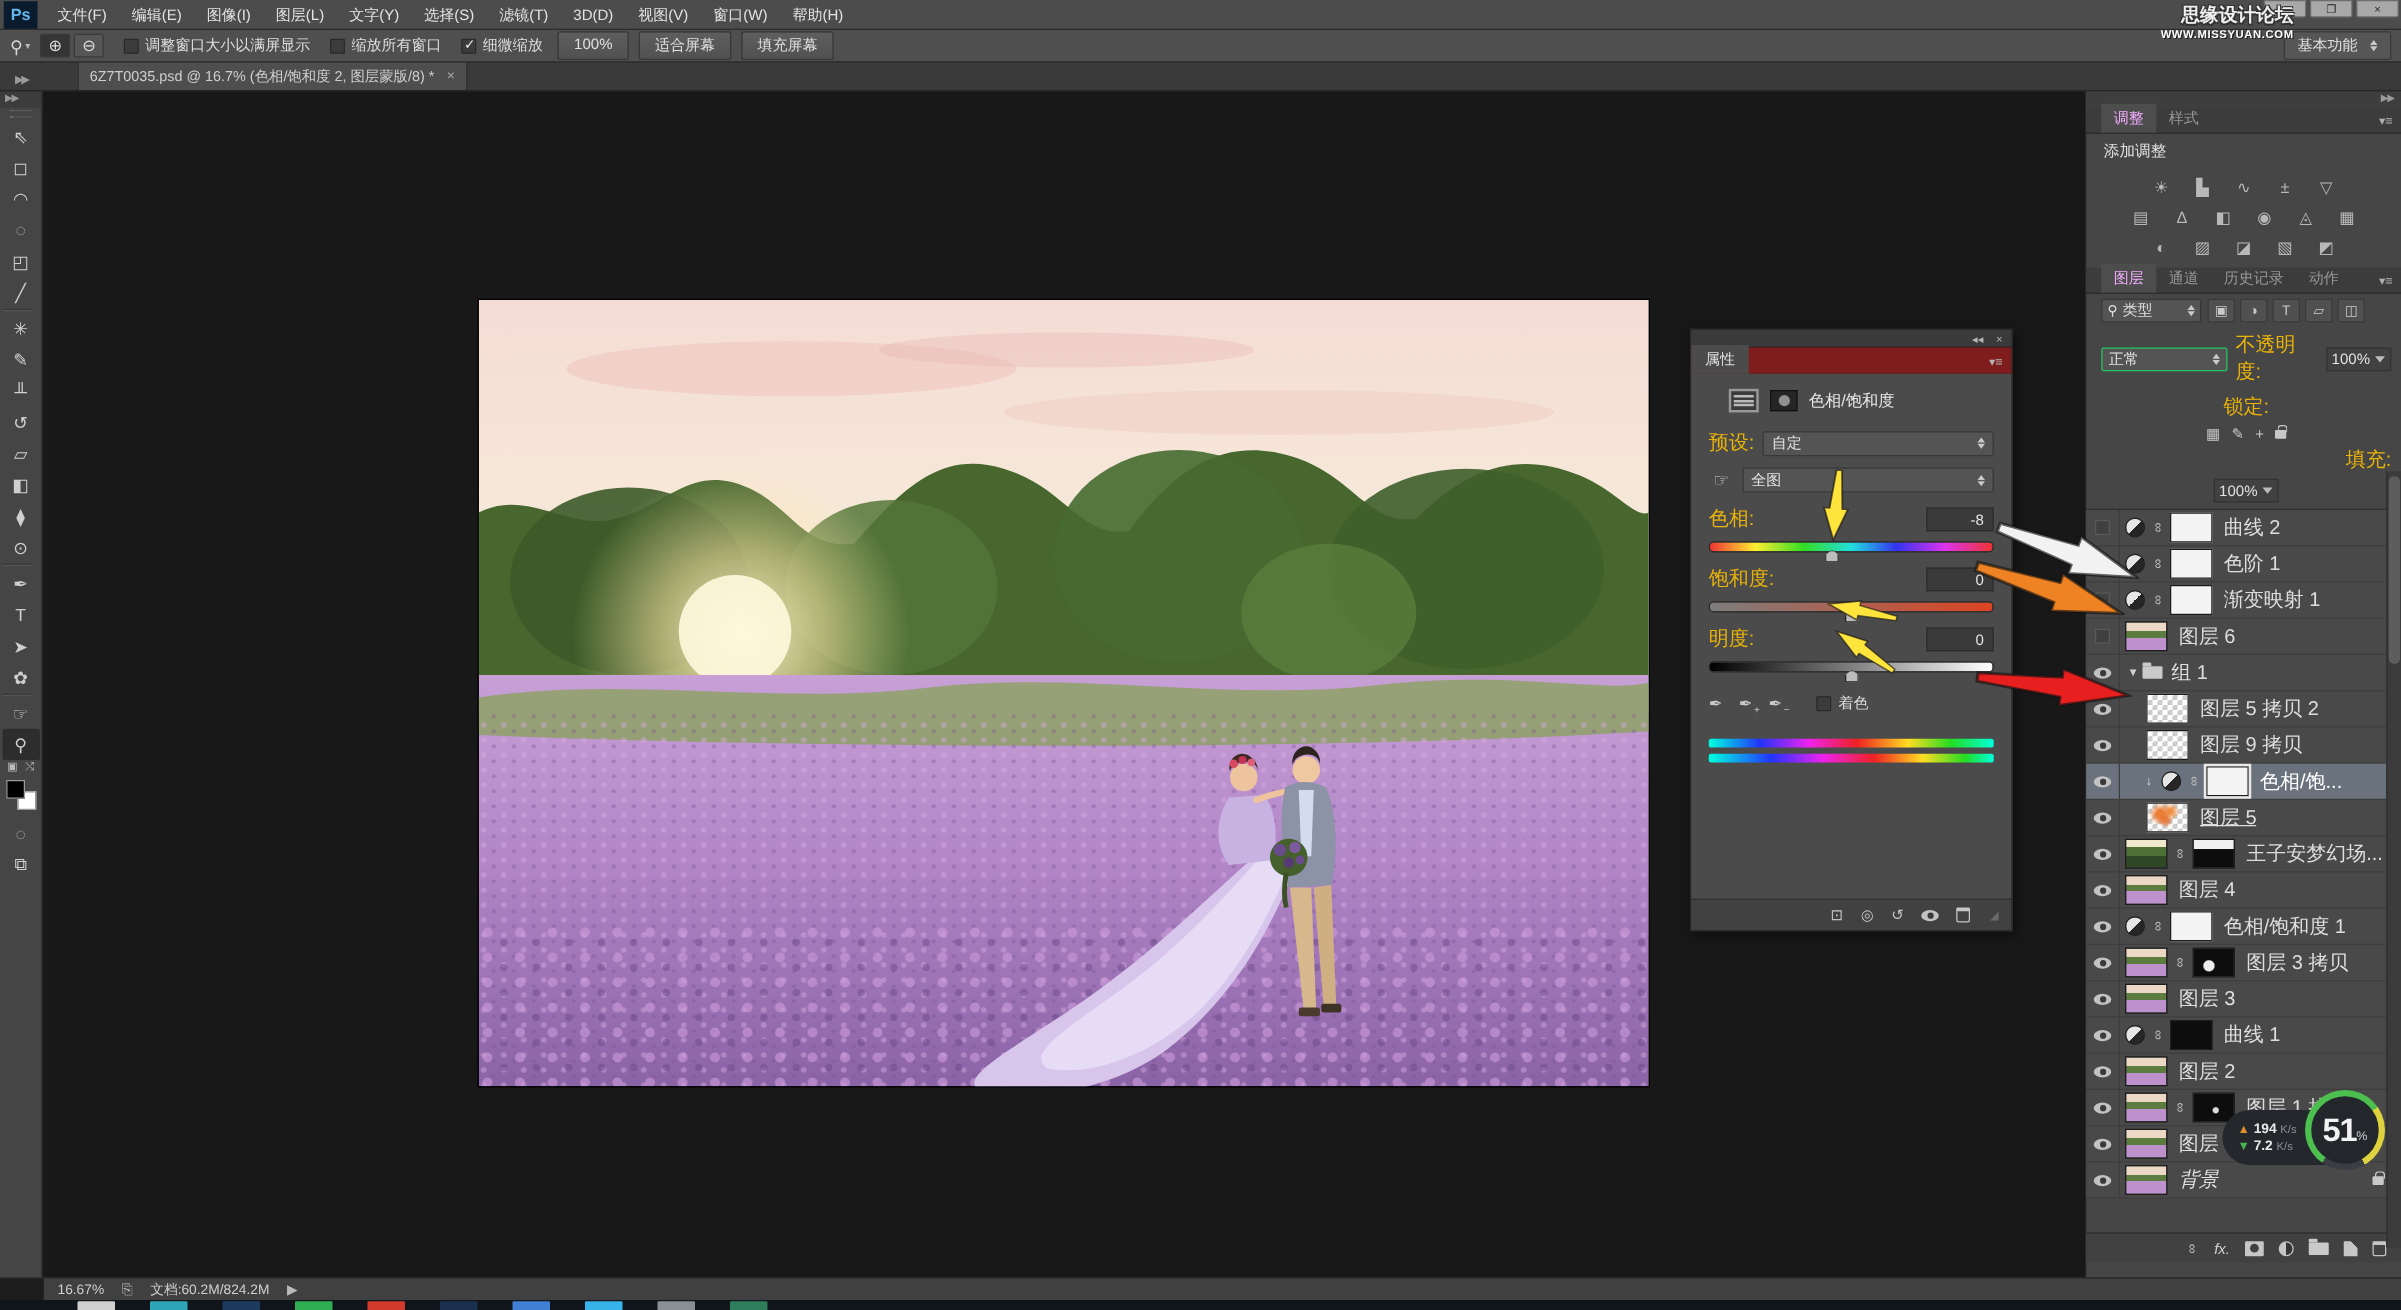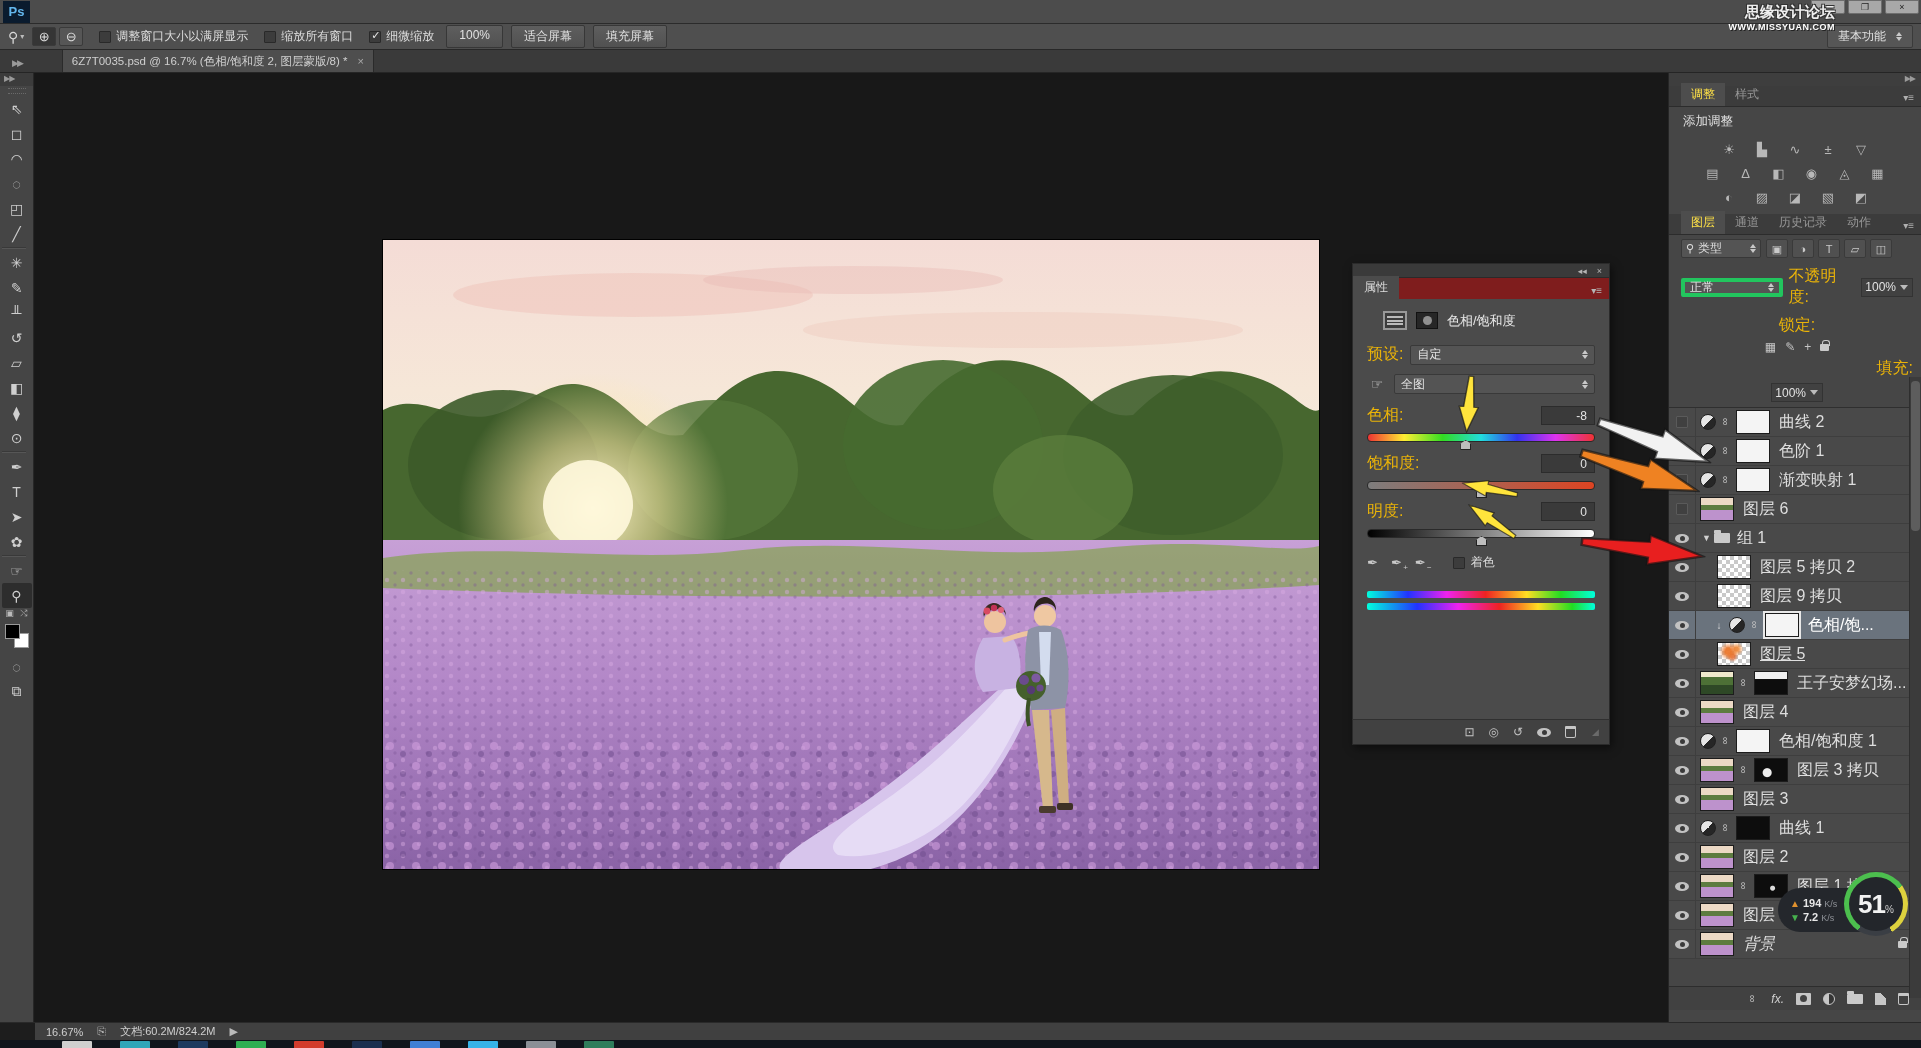--- a/index.html
+++ b/index.html
@@ -88,31 +88,31 @@
   .spec1 { margin-top:20px; background:linear-gradient(90deg,#0fd,#23f 18%,#e2e 35%,#e22 52%,#fd2 70%,#2d2 85%,#0fd); }
   .spec2 { background:linear-gradient(90deg,#0fd,#23f 22%,#e2e 40%,#e22 58%,#fd2 75%,#2d2 90%,#0fd); }
   .props-footer { background:#414141; border:1px solid #2a2a2a; border-top:1px solid #303030; height:26px; display:flex; align-items:center; justify-content:flex-end; gap:14px; padding:0 10px; color:#c4c4c4; font-size:12px; }
   .grip { color:#6a6a6a; font-size:9px; margin-left:2px; }
 
   
   .dock { position:absolute; right:0; top:73px; width:253px; bottom:26px; background:#464646; border-left:1px solid #262626; z-index:10; }
   .dock-collapse { height:13px; background:#3e3e3e; color:#9a9a9a; font-size:8px; text-align:right; padding:1px 6px 0 0; letter-spacing:-1px; }
   .panel-tabs { display:flex; align-items:flex-end; height:21px; background:#3c3c3c; border-bottom:1px solid #2c2c2c; padding-left:12px; }
   .ptab { padding:3px 10px; font-size:12px; color:#969696; }
-  .ptab.active { background:#4d4d4d; color:#fde047; }
+  .ptab.active { background:#4d4d4d; color:#f0abfc; }
   .ptab-menu { margin-left:auto; color:#b0b0b0; font-size:10px; padding:0 7px 3px; }
   .adj-add-label { padding:6px 0 2px 14px; color:#e0e0e0; font-size:12.5px; }
   .adj-grid { padding:2px 0 8px; }
   .adj-row { display:flex; justify-content:center; gap:9px; margin-top:7px; }
   .adj-ico { width:24px; height:17px; color:#b8b8b8; font-size:13px; text-align:center; line-height:17px; }
   .filter-row { display:flex; align-items:center; gap:5px; padding:4px 8px 4px 12px; }
   .search-drop { width:80px; height:19px; background:#545454; border:1px solid #383838; border-radius:2px; display:flex; align-items:center; gap:4px; padding:0 4px; color:#dedede; }
   .ficon { width:22px; height:19px; background:#505050; border:1px solid #3a3a3a; border-radius:2px; color:#c9c9c9; font-size:11px; text-align:center; line-height:18px; }
   .blend-row { display:flex; align-items:center; gap:6px; padding:4px 8px 4px 12px; color:#d8d8d8; }
-  .blend-drop { width:104px; height:19px; background:#545454; border:4px solid #22c55e; border-radius:2px; display:flex; align-items:center; padding:0 5px; color:#e2e2e2;gap:48px; }
+  .blend-drop { width:104px; height:19px; background:#545454; border:1px solid #22c55e; border-radius:2px; display:flex; align-items:center; padding:0 5px; color:#e2e2e2;gap:48px; }
   .val-drop { width:52px; height:19px; background:#414141; border:1px solid #333; display:flex; align-items:center; justify-content:flex-end; gap:4px; padding:0 4px; color:#e2e2e2; }
   .val-drop .dn-btn { width:0;height:0;border-left:4px solid transparent;border-right:4px solid transparent;border-top:5px solid #bbb; }
   .lock-row { display:flex; align-items:center; gap:4px; padding:3px 8px 5px 12px; color:#d8d8d8; border-bottom:1px solid #2f2f2f;flex-direction:column; }
   .lock-ico { color:#c6c6c6; font-size:12px; }
 
   
   .layer-list { background:#494949; position:relative; }
   .layer-row { display:flex; align-items:center; height:29px; border-bottom:1px solid #3e3e3e; padding-right:4px; position:relative; }
   .layer-row.selected { background:#6a737d; }
   .eye-cell { width:27px; align-self:stretch; border-right:1px solid #3e3e3e; display:flex; align-items:center; justify-content:center; flex:none; }
@@ -176,20 +176,33 @@
   .statusbar .corner { position:absolute; left:0; top:0; width:35px; height:100%; background:#1d1d1d; }
   .status-icon { color:#b9b9b9; font-size:11px; }
   .taskbar { position:absolute; left:0; bottom:0; height:8px; width:100%; background:#10151c; display:flex; align-items:flex-end; gap:28px; padding-left:62px; z-index:26; }
   .tb-ico { width:30px; height:7px; border-radius:1px 1px 0 0; }
 </style>
 </head>
 <body>
 
 <div class="titlebar">
   <div class="ps-logo">Ps</div>
+  <div id="menus" style="display:flex;">
+      <div class="menu-item">文件(F)</div>
+      <div class="menu-item">编辑(E)</div>
+      <div class="menu-item">图像(I)</div>
+      <div class="menu-item">图层(L)</div>
+      <div class="menu-item">文字(Y)</div>
+      <div class="menu-item">选择(S)</div>
+      <div class="menu-item">滤镜(T)</div>
+      <div class="menu-item">3D(D)</div>
+      <div class="menu-item">视图(V)</div>
+      <div class="menu-item">窗口(W)</div>
+      <div class="menu-item">帮助(H)</div>
+    </div>
   <div class="win-btns">
     <div class="win-btn">—</div>
     <div class="win-btn">❐</div>
     <div class="win-btn">×</div>
   </div>
 </div>
 <div class="watermark">
   <div class="wm1">思缘设计论坛</div>
   <div class="wm2">WWW.MISSYUAN.COM</div>
 </div>

